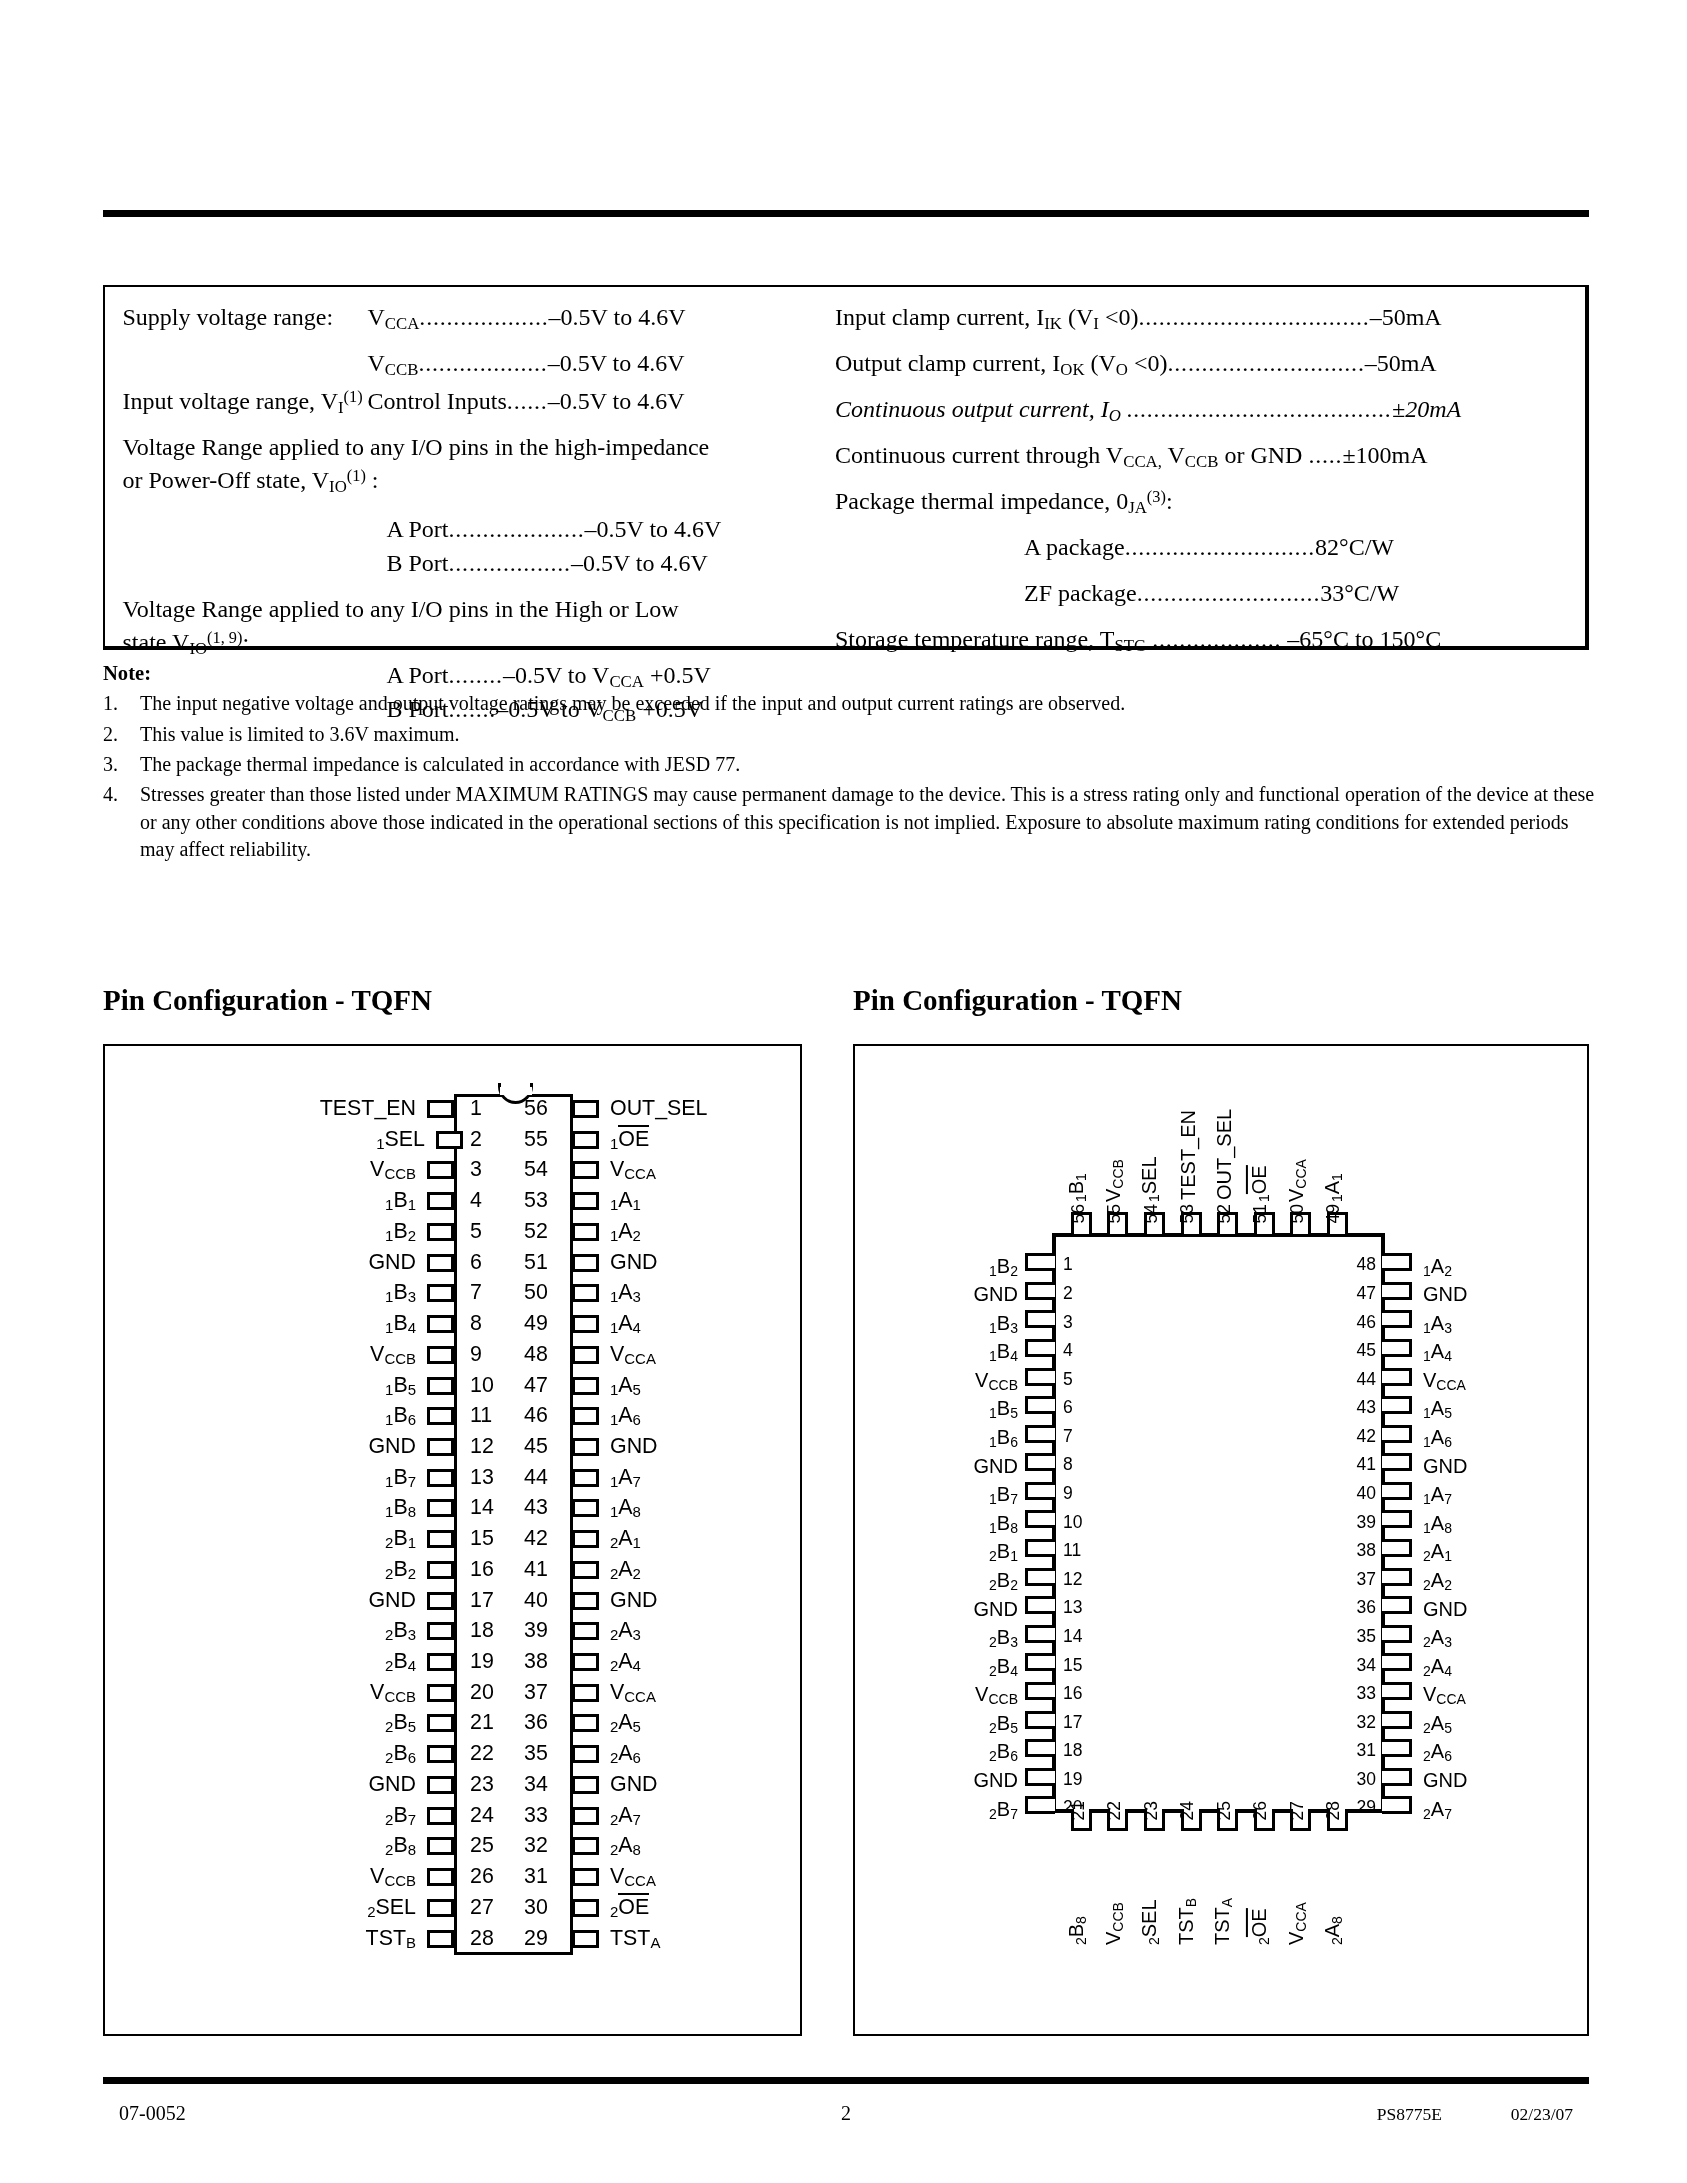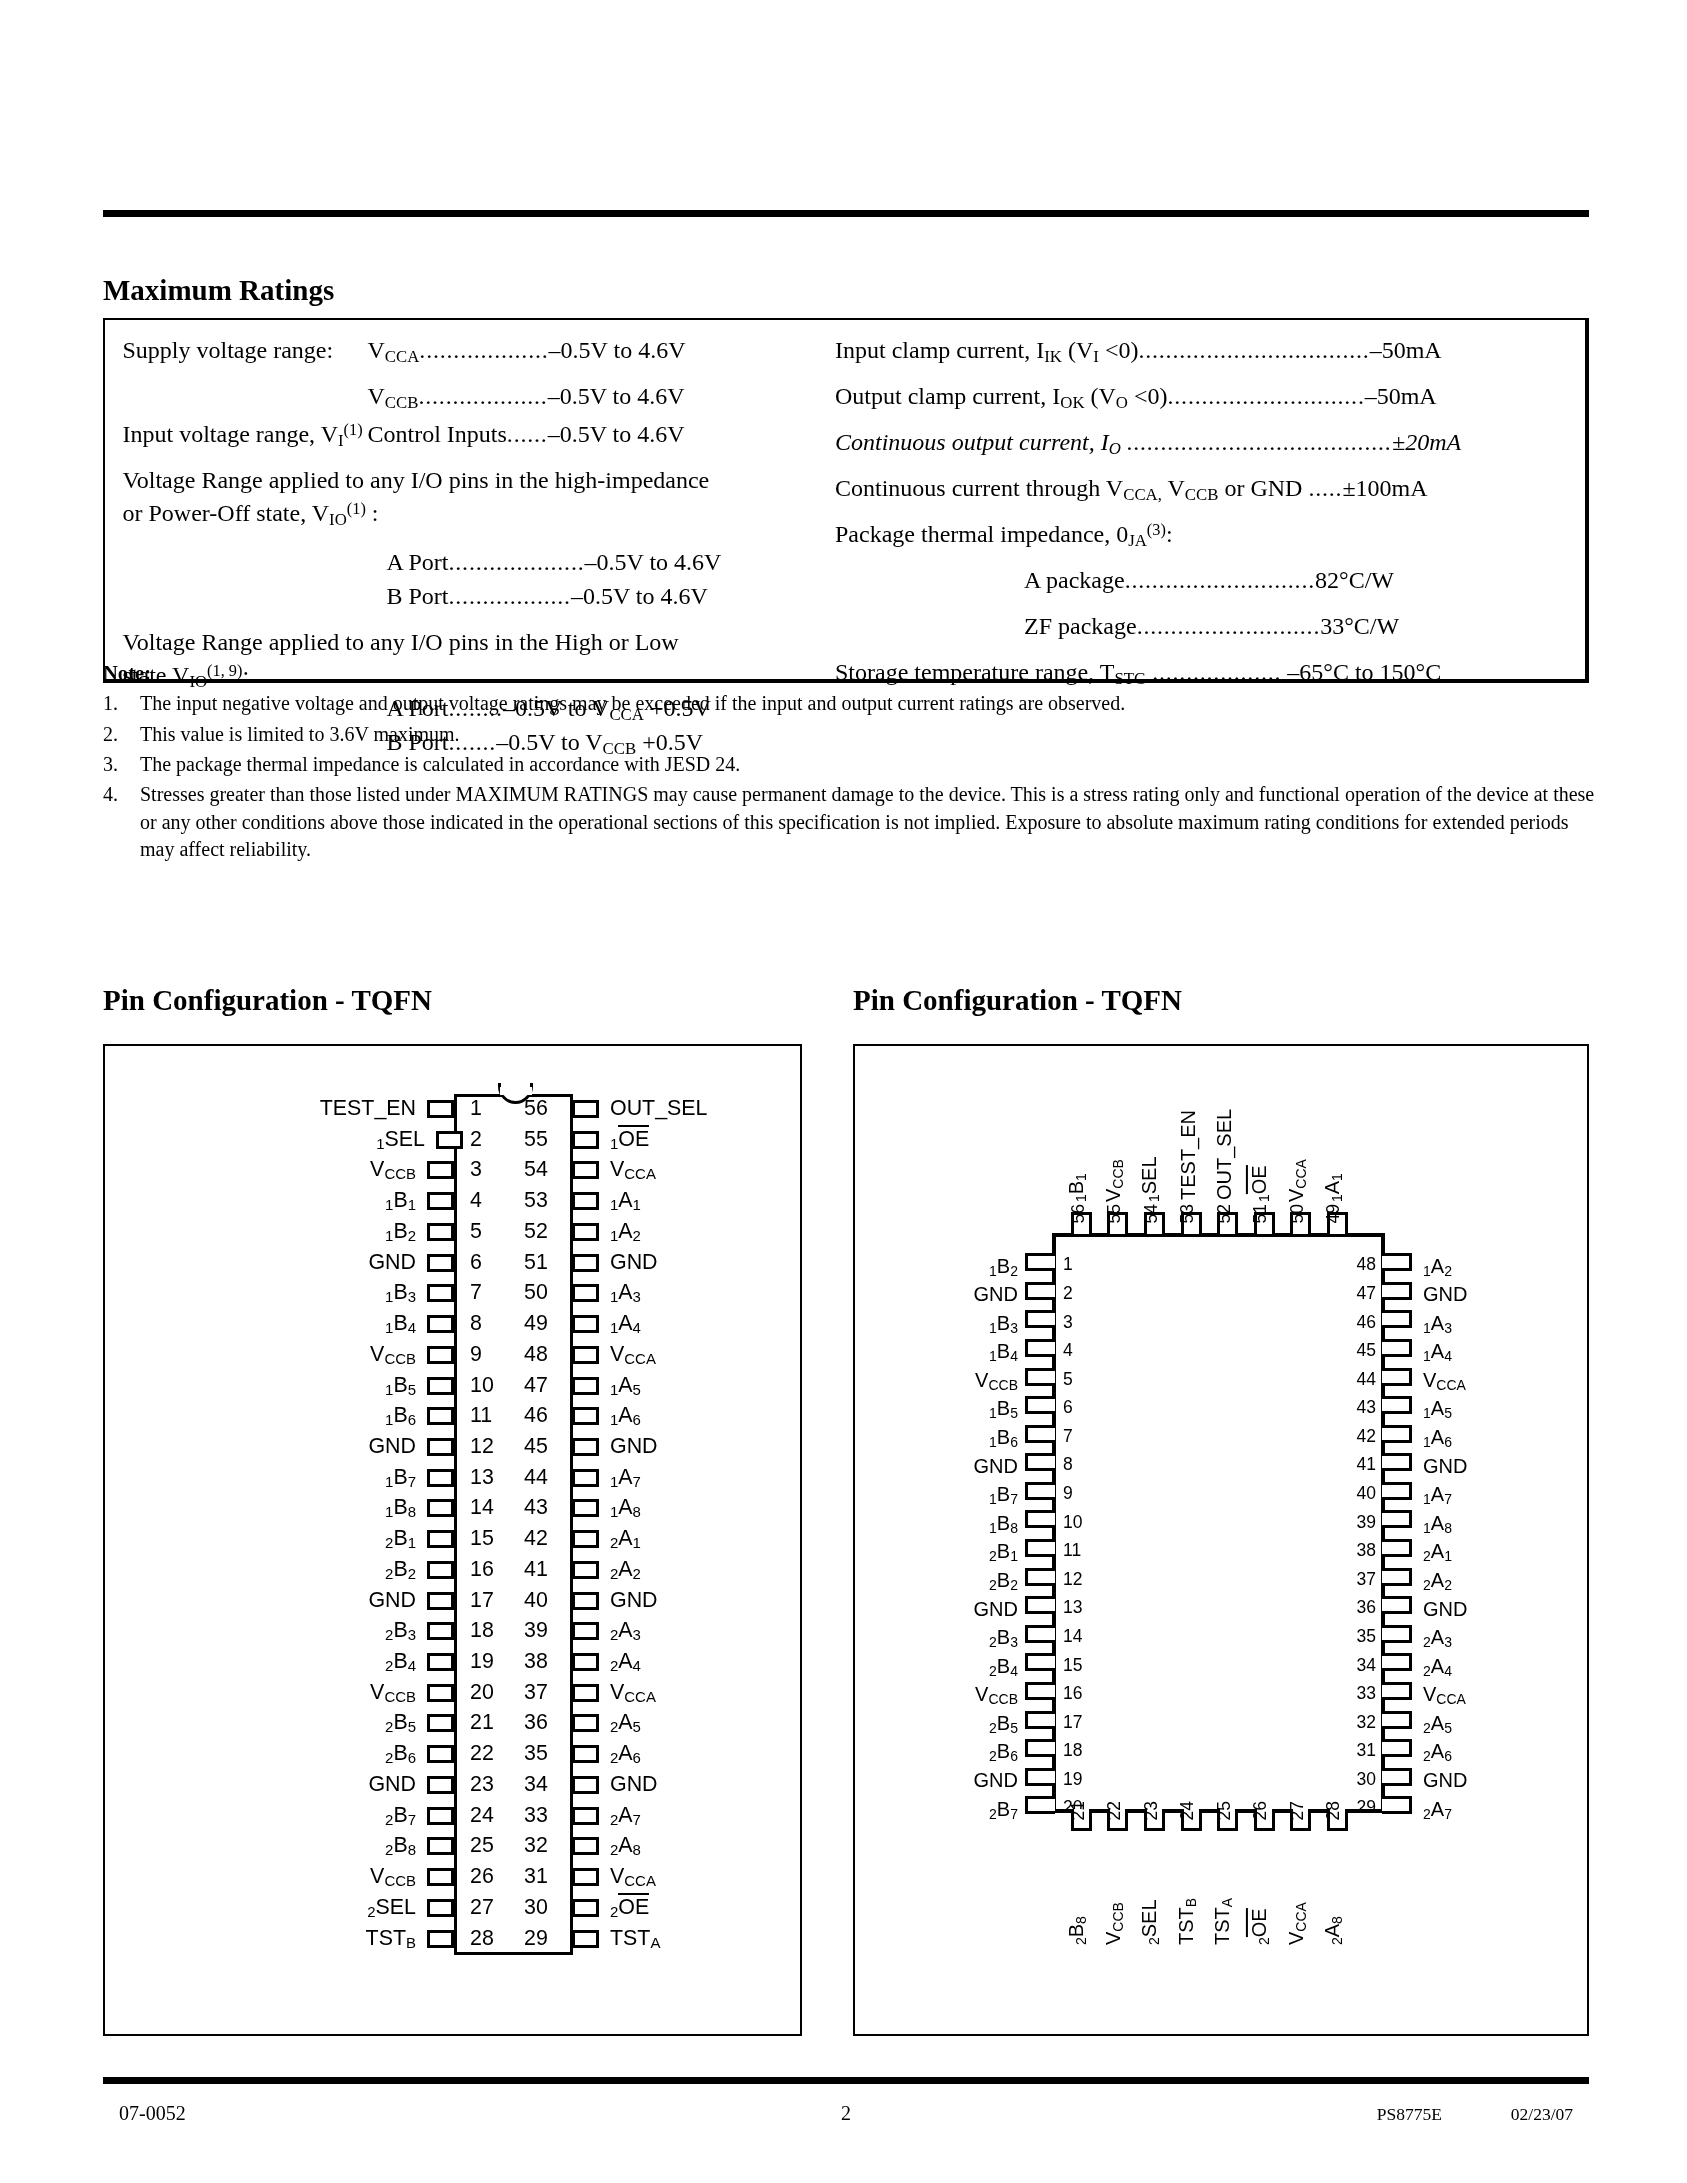--- a/index.html
+++ b/index.html
@@ -102,21 +102,20 @@
   .f-r2{position:absolute;right:16px;top:8px;font-size:17.5px;}
 </style>
 </head>
 <body>
 
 <div class="page">
 
   <div class="hr-thick"></div>
 
   <div class="ratings-wrap">
-    <div class="sec-title">Maximum Ratings</div>
     <div id="ratings-box">
       <div class="rt-col rt-left" id="rt-left">
           <div class="rt-row" style="left:0px;top:17.5px;">Supply voltage range:</div>
           <div class="rt-row" style="left:245px;top:17.5px;">V<sub>CCA</sub><span class="dots">...................</span>–0.5V to 4.6V</div>
           <div class="rt-row" style="left:245px;top:64px;">V<sub>CCB</sub><span class="dots">...................</span>–0.5V to 4.6V</div>
           <div class="rt-row" style="left:0px;top:102px;">Input voltage range, V<sub>I</sub><sup>(1)</sup></div>
           <div class="rt-row" style="left:245px;top:102px;">Control Inputs<span class="dots">......</span>–0.5V to 4.6V</div>
           <div class="rt-row" style="left:0px;top:148px;"><span>Voltage Range applied to any I/O pins in the high-impedance</span></div>
           <div class="rt-row" style="left:0px;top:181px;"><span>or Power-Off state, V<sub>IO</sub><sup>(1)</sup> :</span></div>
           <div class="rt-row" style="left:264px;top:230px;">A Port<span class="dots">....................</span>–0.5V to 4.6V</div>
@@ -145,21 +144,21 @@
         <div class="note-item">
           <div class="note-num">1.</div>
           <div class="note-txt">The input negative voltage and output voltage ratings may be exceeded if the input and output current ratings are observed.</div>
         </div>
         <div class="note-item">
           <div class="note-num">2.</div>
           <div class="note-txt">This value is limited to 3.6V maximum.</div>
         </div>
         <div class="note-item">
           <div class="note-num">3.</div>
-          <div class="note-txt">The package thermal impedance is calculated in accordance with JESD 24.</div>
+          <div class="note-txt">The package thermal impedance is calculated in accordance with JESD 77.</div>
         </div>
         <div class="note-item">
           <div class="note-num">4.</div>
           <div class="note-txt">Stresses greater than those listed under MAXIMUM RATINGS may cause permanent damage to the device. This is a stress rating only and functional operation of the device at these or any other conditions above those indicated in the operational sections of this specification is not implied.  Exposure to absolute maximum rating conditions for extended periods may affect reliability.</div>
         </div>
       </div>
   </div>
 
   <div class="pc-head" style="left:103px;top:984px;">Pin Configuration - TQFN</div>
   <div class="pc-head" style="left:853px;top:984px;">Pin Configuration - TQFN</div>

